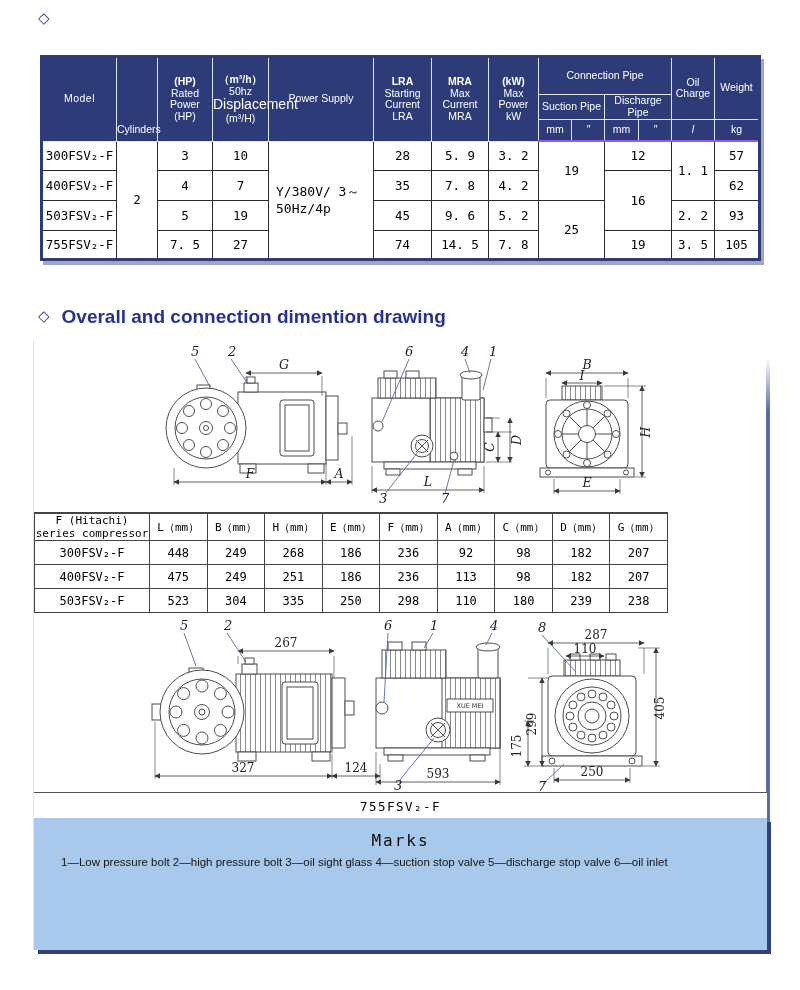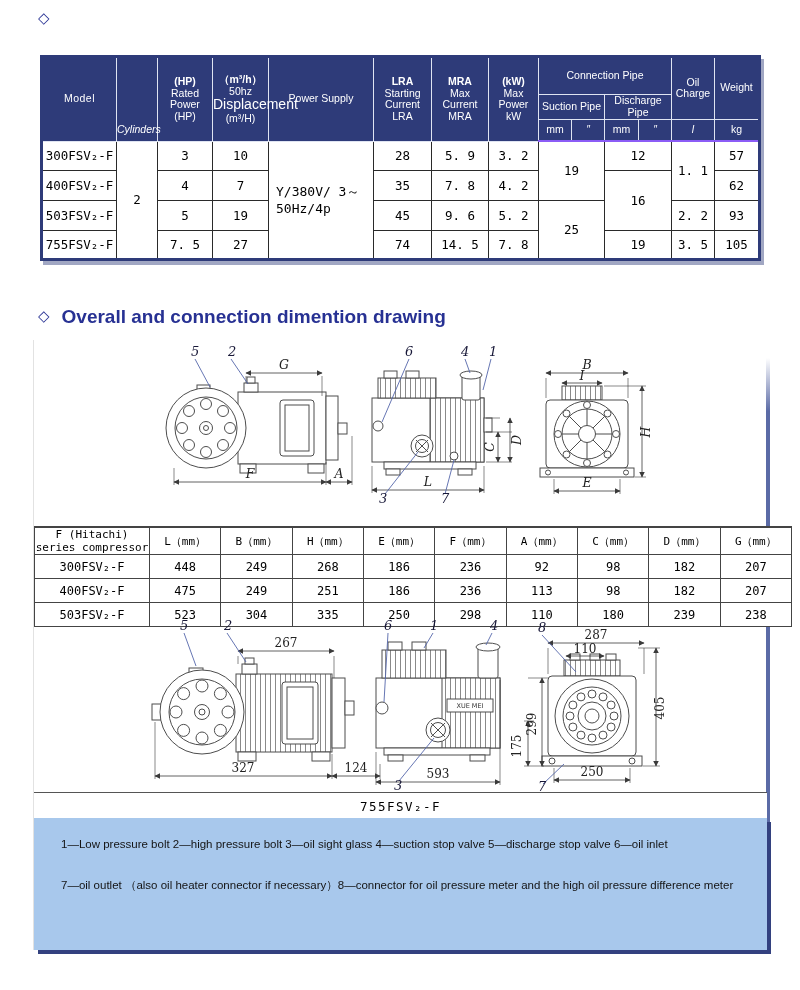--- a/index.html
+++ b/index.html
@@ -16,48 +16,48 @@
         box-shadow:3px 4px 0 rgba(46,59,121,.45);}
   #ptab th{background:#2e3b79;color:#fff;font-weight:normal;border:1px solid #dfe4f2;
            text-align:center;vertical-align:middle;padding:0;line-height:1.12;font-size:10.5px;}
   #ptab thead tr.rC th{border-bottom:2px solid #8b5cf6;}
   #ptab td{border:1px solid #2a2a2a;text-align:center;vertical-align:middle;background:#fff;
            font-family:"DejaVu Sans Mono", monospace;font-size:12.5px;color:#000;padding:0;}
   #ptab{border:3px solid #2e3b79;}
   .big{font-size:17px;letter-spacing:.5px;}
   .med{font-size:12px;margin-left:24px;}
   .bold{font-weight:bold;}
-  .cylcell{vertical-align:bottom !important;padding-bottom:5px !important;font-style:italic;}
+  .cylcell{vertical-align:bottom !important;padding-bottom:5px !important;}
   .unit{font-size:12px;font-weight:bold;}
   .unit-i{font-style:italic;font-size:12px;font-weight:bold;}
   
   #dwrap{position:absolute;left:33px;top:340px;width:733px;height:610px;background:#fff;
          border-left:1px solid #e2e2e2;}
   #rightline{position:absolute;left:732px;top:18px;width:4px;height:592px;
              background:linear-gradient(to bottom, rgba(91,107,166,0), #5b6ba6 9%, #5b6ba6);}
   #svg1{position:absolute;left:0;top:2px;}
   #svg2{position:absolute;left:0;top:276px;}
   
-  #dtab{position:absolute;left:0;top:186px;width:758px;border-collapse:collapse;table-layout:fixed;
+  #dtab{position:absolute;left:0;top:172px;width:634px;border-collapse:collapse;table-layout:fixed;
         font-family:"DejaVu Sans Mono", monospace;}
   #dtab th,#dtab td{border:1px solid #444;text-align:center;vertical-align:middle;
         font-weight:normal;color:#000;background:#fff;padding:0;height:23px;}
   #dtab th{font-size:11px;}
   #dtab td{font-size:12px;}
   #dtab tr.hdr th{border-top:2px solid #444;}
   
   #capstrip{position:absolute;left:0;top:452px;width:733px;height:26px;border-top:1px solid #555;
             display:flex;align-items:center;justify-content:center;background:#fff;
             font-family:"DejaVu Sans Mono", monospace;font-size:12.5px;letter-spacing:1.5px;color:#000;}
   
   #marks{position:absolute;left:0;top:478px;width:733px;height:132px;background:#a8c8ec;
          box-shadow:4px 4px 0 #33417f;}
   #marks .title{margin-top:13px;text-align:center;font-family:"DejaVu Sans Mono", monospace;
                 font-size:16px;letter-spacing:2px;color:#0c0c0c;}
-  #marks .line{margin:16px 10px 0 27px;color:#141414;font-size:11.5px;line-height:25px;}
+  #marks .line{margin:0 10px 0 27px;color:#141414;font-size:11.5px;line-height:25px;}
   #marks .line:first-of-type{margin-top:14px;}
   
   svg .fillw{fill:#fff;stroke:#4d4d4d;stroke-width:1;}
   svg .ln{fill:none;stroke:#4d4d4d;stroke-width:1;}
   svg .dim{stroke:#3a3a3a;stroke-width:.8;fill:none;}
   svg .ext{stroke:#3a3a3a;stroke-width:.6;fill:none;}
   svg .leader{stroke:#5566aa;stroke-width:.9;fill:none;}
   svg text.callout{font:italic 13px "DejaVu Serif", serif;fill:#181838;}
   svg text.dimlbl{font:italic 12.5px "DejaVu Serif", serif;fill:#222;text-anchor:middle;}
   svg text.dimnum{font:12px "DejaVu Serif", serif;fill:#222;text-anchor:middle;}
@@ -539,18 +539,18 @@
         <text class="callout" x="504" y="16">8</text>
         <text class="callout" x="504" y="175">7</text>
       </g>
     </svg>
 
     <div id="capstrip">
       <span>755FSV₂-F</span>
     </div>
 
     <div id="marks">
+      <div class="title">Marks</div>
       <div class="line">1—Low pressure bolt 2—high pressure bolt 3—oil sight glass 4—suction stop valve 5—discharge stop valve 6—oil inlet</div>
-      <div class="line">7—oil outlet （also oil heater connector if necessary）8—connector for oil pressure meter and the high oil pressure difference meter</div>
     </div>
   </div>
 
 </div>
 
 </body></html>

